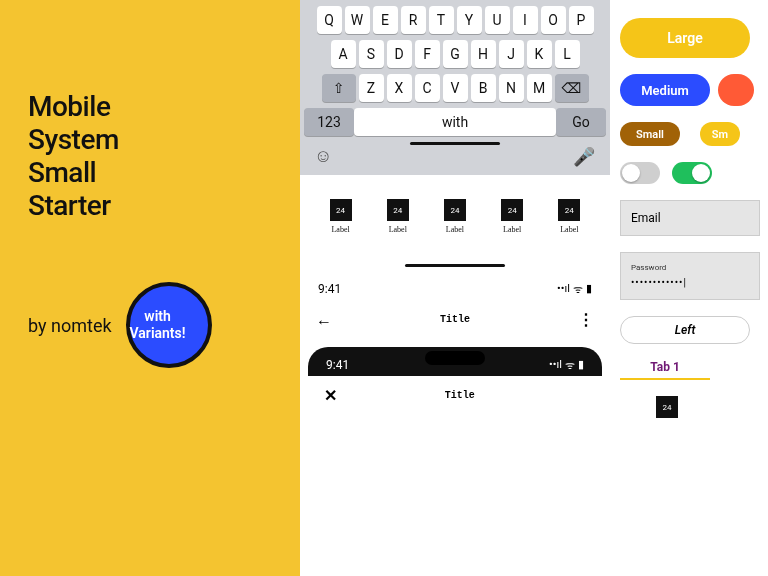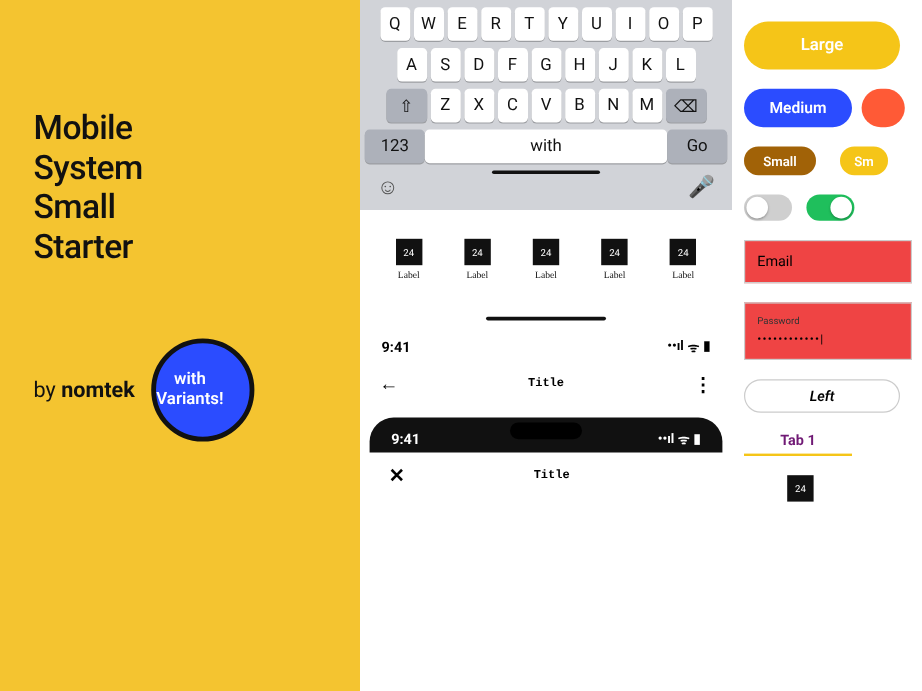--- a/index.html
+++ b/index.html
@@ -2,42 +2,42 @@
 <html><head>
 <meta charset="utf-8">
 <style>
   * { box-sizing: border-box; margin: 0; padding: 0; font-family: -apple-system, BlinkMacSystemFont, "Segoe UI", Roboto, Helvetica, Arial, sans-serif; }
   body { width: 768px; height: 576px; overflow: hidden; background: #fff; display: flex; }
   
   
   .left-panel { width: 300px; height: 576px; background: #F4C430; padding: 90px 28px 40px 28px; display: flex; flex-direction: column; }
   .left-panel h1 { font-size: 28px; line-height: 1.18; font-weight: 500; color: #111; letter-spacing: -0.5px; }
   .byline { margin-top: 60px; font-size: 18px; color: #111; display: flex; align-items: center; gap: 14px; }
-  .byline b { font-weight: 700; }
+  .byline b { font-weight: 400; }
   .variants-badge { width: 86px; height: 86px; border-radius: 50%; background: #2b4cff; color: #fff; display: flex; align-items: center; justify-content: flex-start; text-align: center; font-size: 14px; font-weight: 600; border: 4px solid #111; line-height: 1.2; }
 
   
   .mid { width: 310px; height: 576px; display: flex; flex-direction: column; background: #fff; }
   .keyboard { background: #d1d3d8; padding: 6px 4px 6px 4px; }
   .kb-row { display: flex; justify-content: center; gap: 3px; margin-bottom: 6px; }
   .key { background: #fff; border-radius: 4px; box-shadow: 0 1px 0 rgba(0,0,0,0.25); height: 28px; width: 25px; display: flex; align-items: center; justify-content: center; font-size: 14px; color: #111; }
   .key.func { background: #adb1ba; width: 34px; }
   .key.wide { width: auto; padding: 0 12px; }
   .kb-bottom { display: flex; gap: 0; justify-content: center; margin-bottom: 6px; }
   .kb-footer { display: flex; justify-content: space-between; align-items: center; padding: 0 10px 2px; }
   .kb-footer span { font-size: 18px; color: #555; }
   .home-ind { width: 90px; height: 3px; background: #111; border-radius: 2px; margin: 2px auto 0; }
   
   .icon-label-row { display: flex; justify-content: space-around; padding: 24px 12px 12px; }
   .icon-label { display: flex; flex-direction: column; align-items: center; gap: 4px; }
   .icon-box { width: 22px; height: 22px; background: #111; color: #fff; font-size: 8px; display: flex; align-items: center; justify-content: center; }
   .icon-label span.lbl { font-size: 8px; color: #111; font-family: Liberation Serif, serif; }
   .divider-bar { width: 100px; height: 3px; background: #111; border-radius: 2px; margin: 18px auto 10px; }
 
-  .status-bar { display: flex; justify-content: space-between; align-items: center; padding: 4px 18px; font-size: 12px; font-weight: 700; }
+  .status-bar { display: flex; justify-content: space-between; align-items: center; padding: 4px 18px; font-size: 12px; font-weight: 400; }
   .status-bar.dark { background: #111; color: #fff; border-radius: 20px 20px 0 0; margin: 8px 8px 0 8px; position: relative; padding-top: 10px; }
   .status-bar.dark .notch { position: absolute; left: 50%; top: 4px; transform: translateX(-50%); width: 60px; height: 14px; background: #000; border-radius: 8px; }
   .status-icons { display: flex; gap: 3px; align-items: center; font-size: 11px; }
 
   .nav-bar { display: flex; align-items: center; justify-content: space-between; padding: 10px 16px; }
   .nav-bar .ttl { font-weight: 700; font-size: 10px; font-family: Liberation Mono, monospace; }
   .nav-icon { font-size: 16px; font-weight: 700; }
 
   
   .right { width: 158px; height: 576px; padding: 18px 0 0 10px; display: flex; flex-direction: column; gap: 16px; overflow: hidden; }
@@ -48,21 +48,21 @@
   .btn.medium2 { background: #ff5a36; height: 32px; width: 36px; }
   .btn.small { background: #a16207; height: 24px; width: 60px; font-size: 11px; }
   .btn.small2 { background: #F5C518; height: 24px; width: 40px; font-size: 11px; margin-left: 12px; }
   .toggle-row { display: flex; gap: 12px; align-items: center; }
   .toggle { width: 40px; height: 22px; border-radius: 11px; position: relative; }
   .toggle.off { background: #cfcfcf; }
   .toggle.on { background: #1fbf5c; }
   .toggle .knob { width: 18px; height: 18px; background: #fff; border-radius: 50%; position: absolute; top: 2px; box-shadow: 0 1px 2px rgba(0,0,0,0.3); }
   .toggle.off .knob { left: 2px; }
   .toggle.on .knob { right: 2px; }
-  .field { border: 1px solid #ccc; padding: 10px 10px; font-size: 12px; width: 140px; background: #ef4444; }
+  .field { border: 1px solid #ccc; padding: 10px 10px; font-size: 12px; width: 140px; background: #e5e5e5; }
   .field.pw .label { font-size: 8px; color: #333; display: block; margin-bottom: 3px; }
   .field.pw .dots { letter-spacing: 1px; font-size: 10px; }
   .chip-left { border: 1px solid #ccc; border-radius: 999px; padding: 6px 0; width: 130px; text-align: center; font-size: 12px; font-weight: 600; font-style: italic; }
   .tab1 { color: #701a75; font-size: 12px; font-weight: 700; width: 90px; text-align: center; border-bottom: 2px solid #F5C518; padding-bottom: 4px; }
   .mini-icon { width: 22px; height: 22px; background: #111; color: #fff; font-size: 8px; display: flex; align-items: center; justify-content: center; margin-left: 36px; }
 </style>
 </head>
 <body>
 
 <div class="left-panel">

